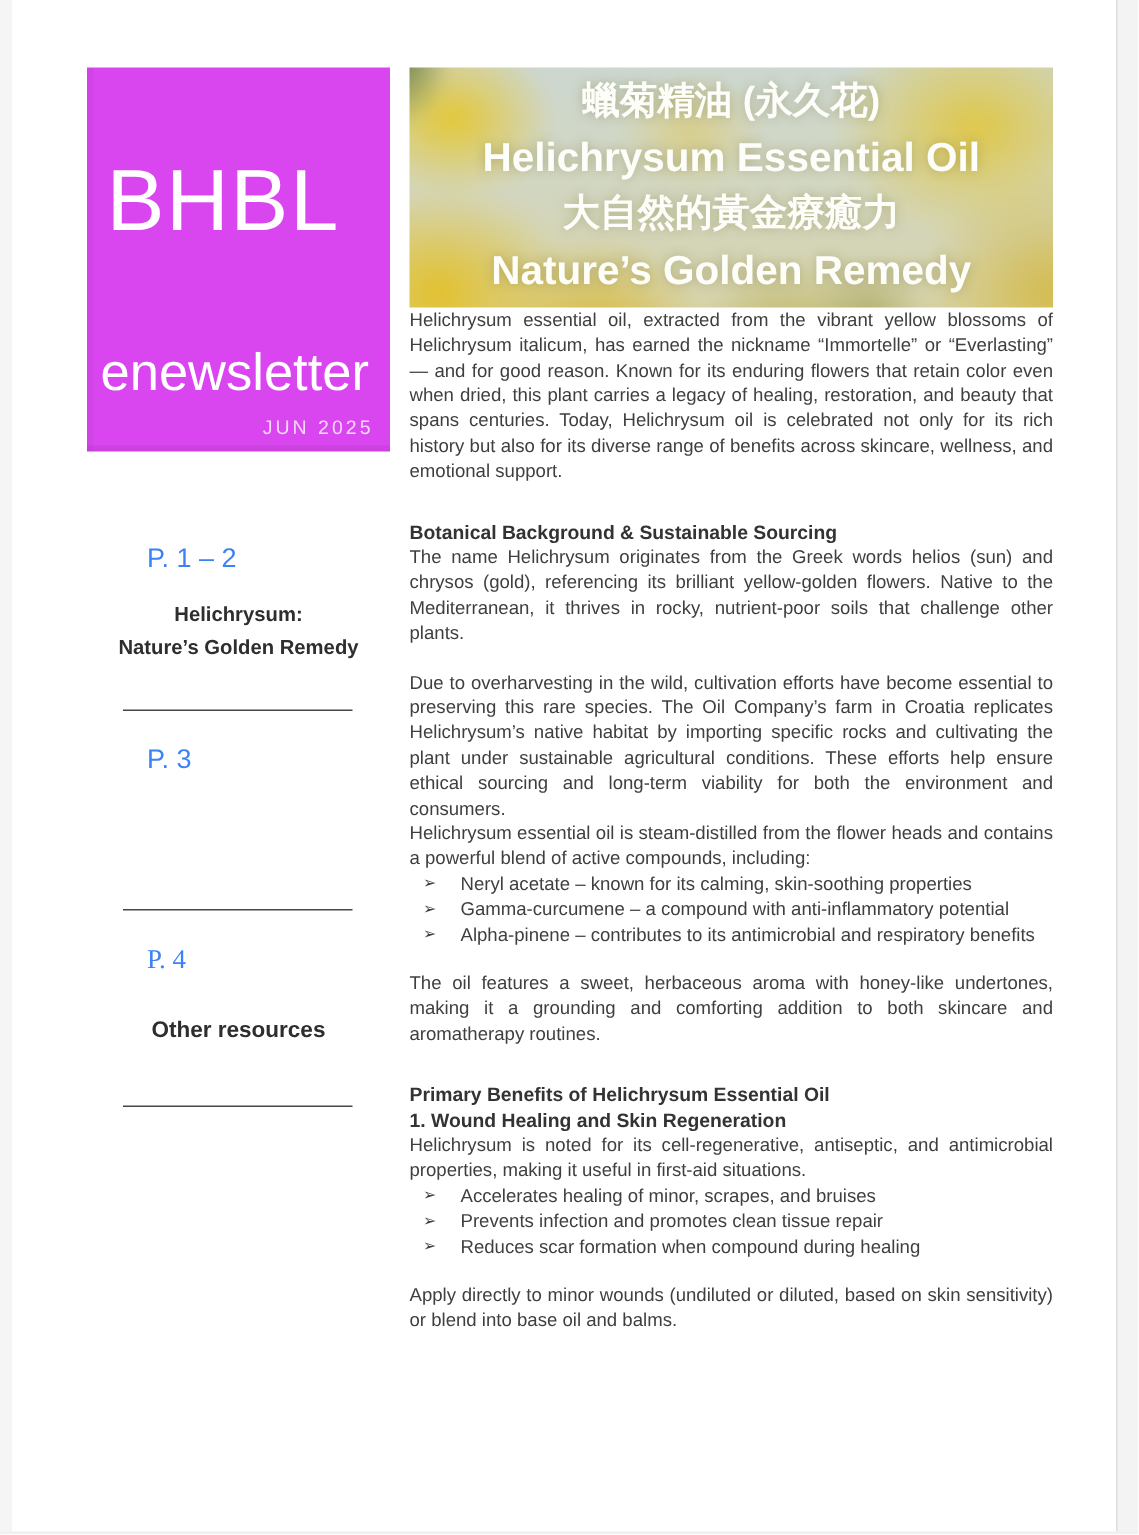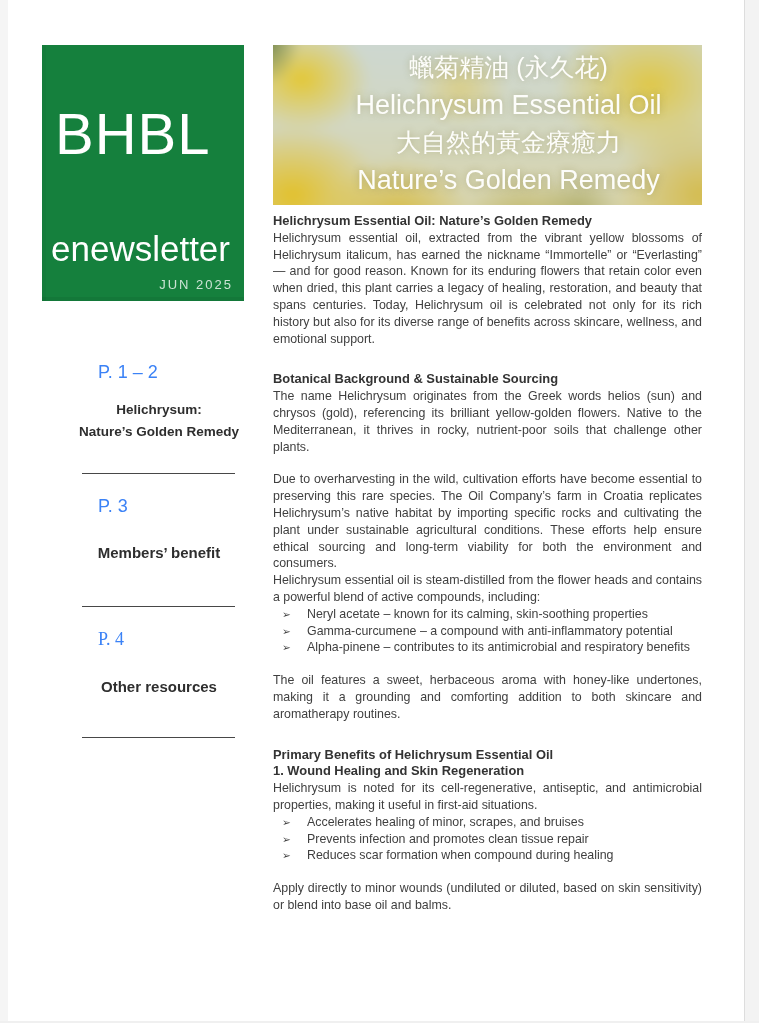--- a/index.html
+++ b/index.html
@@ -5,21 +5,21 @@
   html,body{margin:0;padding:0;background:#ffffff;}
   body{font-family:"Liberation Sans",sans-serif;-webkit-font-smoothing:antialiased;}
   .canvas{position:relative;width:759px;height:1023px;background:#ffffff;overflow:hidden;}
 
   
   .edge-left{position:absolute;left:0;top:0;width:8px;height:1023px;background:#f5f5f5;}
   .edge-right{position:absolute;left:744px;top:0;width:15px;height:1023px;background:#f3f3f3;border-left:1px solid #dddddd;box-sizing:border-box;}
   .edge-bottom{position:absolute;left:0;top:1021px;width:759px;height:2px;background:#f0f0f0;}
 
   
-  .masthead{position:absolute;left:42px;top:45px;width:202px;height:256px;background:#15803d;
+  .masthead{position:absolute;left:58px;top:45px;width:202px;height:256px;background:#d946ef;
             box-shadow:inset 0 -4px 0 rgba(0,0,0,0.06), inset 4px 0 0 rgba(0,0,0,0.03);}
   .masthead-title{position:absolute;left:13px;top:60px;font-size:58px;line-height:1;color:#ffffff;letter-spacing:1px;}
   .masthead-subtitle{position:absolute;left:9px;top:186px;font-size:35px;line-height:1;color:#ffffff;}
   .masthead-date{position:absolute;right:11px;bottom:9px;font-size:13px;color:rgba(255,255,255,0.78);letter-spacing:2px;}
 
   
   .toc{position:absolute;left:58px;top:0;width:202px;height:1023px;color:#3a3a3a;}
   .toc-page{position:absolute;left:40px;font-size:18px;color:#3b82f6;}
   .toc-sub{position:absolute;left:0;width:202px;text-align:center;font-size:13.5px;font-weight:600;color:#2e2e2e;}
   .toc-sub.big{font-size:15px;}
@@ -35,22 +35,22 @@
       radial-gradient(50px 70px at 1% 2%, rgba(98,118,52,0.95), rgba(98,118,52,0) 70%),
       radial-gradient(95px 75px at 9% 25%, rgba(228,199,49,0.97), rgba(228,199,49,0) 72%),
       radial-gradient(125px 100px at 7% 88%, rgba(226,192,40,0.97), rgba(226,192,40,0) 72%),
       radial-gradient(105px 85px at 30% 100%, rgba(216,187,60,0.92), rgba(216,187,60,0) 70%),
       radial-gradient(70px 55px at 44% 30%, rgba(222,200,95,0.6), rgba(222,200,95,0) 70%),
       radial-gradient(135px 105px at 86% 28%, rgba(224,198,62,0.92), rgba(224,198,62,0) 72%),
       radial-gradient(125px 115px at 97% 88%, rgba(212,186,72,0.93), rgba(212,186,72,0) 70%),
       radial-gradient(85px 65px at 58% 102%, rgba(188,178,92,0.85), rgba(188,178,92,0) 70%),
       radial-gradient(60px 45px at 70% 95%, rgba(170,168,96,0.8), rgba(170,168,96,0) 70%),
       linear-gradient(180deg,#ccd7d2 0%,#d2d7c3 45%,#d7d3a9 100%);}
-  .hero-text{position:absolute;left:0;top:4px;width:429px;text-align:center;color:#fdfdfa;font-weight:normal;
-             text-shadow:0 0 7px rgba(110,100,30,0.35);padding-left:21px;}
+  .hero-text{position:absolute;left:0;top:4px;width:429px;text-align:center;color:#fdfdfa;font-weight:bold;
+             text-shadow:0 0 7px rgba(110,100,30,0.35);}
   .hero-line{line-height:37.5px;}
   .hero-line.cjk{font-size:25px;}
   .hero-line.en{font-size:27px;text-align:center;}
 
   
   .article{position:absolute;left:273px;top:205px;width:429px;color:#3f3f3f;font-size:12.4px;line-height:16.8px;}
   .article p{margin:0;text-align:justify;}
   .article p.gap{margin-top:16px;}
   .h{margin:0;font-size:12.9px;font-weight:bold;color:#333333;line-height:16.8px;}
   .h.sec{margin-top:24px;}
@@ -75,40 +75,38 @@
     <div class="masthead-date">JUN 2025</div>
   </div>
 
   <nav class="toc">
     <div class="toc-page tp1">P. 1 – 2</div>
     <div class="toc-sub ts1a">Helichrysum:</div>
     <div class="toc-sub ts1b">Nature’s Golden Remedy</div>
     <div class="toc-rule tr1"></div>
 
     <div class="toc-page tp2">P. 3</div>
-    <div class="toc-sub big ts2">Members’ benefit</div>
     <div class="toc-rule tr2"></div>
 
     <div class="toc-page tp3">P. 4</div>
     <div class="toc-sub big ts3">Other resources</div>
     <div class="toc-rule tr3"></div>
   </nav>
 
   <div class="hero">
     <div class="hero-photo"></div>
     <div class="hero-text">
       <div class="hero-line cjk">蠟菊精油 (永久花)</div>
       <div class="hero-line en">Helichrysum Essential Oil</div>
       <div class="hero-line cjk">大自然的黃金療癒力</div>
       <div class="hero-line en">Nature’s Golden Remedy</div>
     </div>
   </div>
 
   <article class="article">
-    <h2 class="h first">Helichrysum Essential Oil: Nature’s Golden Remedy</h2>
     <p>Helichrysum essential oil, extracted from the vibrant yellow blossoms of Helichrysum italicum, has earned the nickname “Immortelle” or “Everlasting” — and for good reason. Known for its enduring flowers that retain color even when dried, this plant carries a legacy of healing, restoration, and beauty that spans centuries. Today, Helichrysum oil is celebrated not only for its rich history but also for its diverse range of benefits across skincare, wellness, and emotional support.</p>
 
     <h2 class="h sec">Botanical Background &amp; Sustainable Sourcing</h2>
     <p>The name Helichrysum originates from the Greek words helios (sun) and chrysos (gold), referencing its brilliant yellow-golden flowers. Native to the Mediterranean, it thrives in rocky, nutrient-poor soils that challenge other plants.</p>
     <p class="gap">Due to overharvesting in the wild, cultivation efforts have become essential to preserving this rare species. The Oil Company’s farm in Croatia replicates Helichrysum’s native habitat by importing specific rocks and cultivating the plant under sustainable agricultural conditions. These efforts help ensure ethical sourcing and long-term viability for both the environment and consumers.</p>
 
     <p>Helichrysum essential oil is steam-distilled from the flower heads and contains a powerful blend of active compounds, including:</p>
     <ul class="blist">
       <li>
         <span class="bmark">➢</span>

